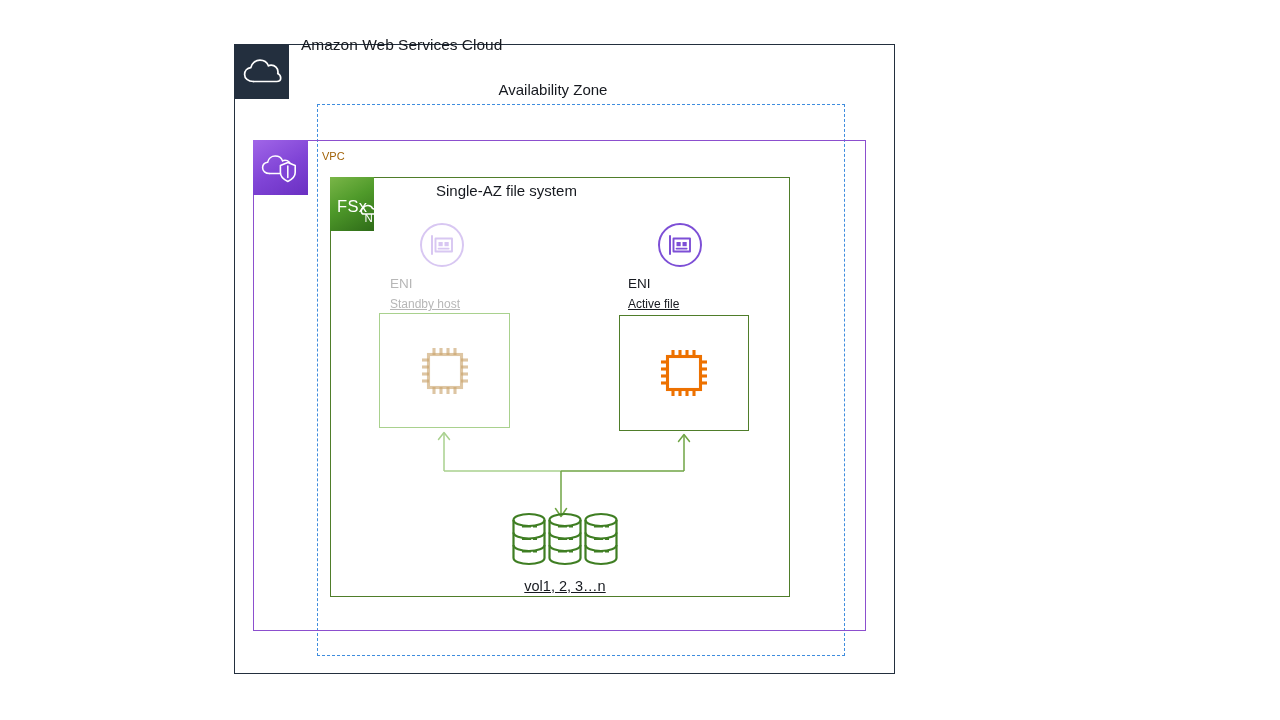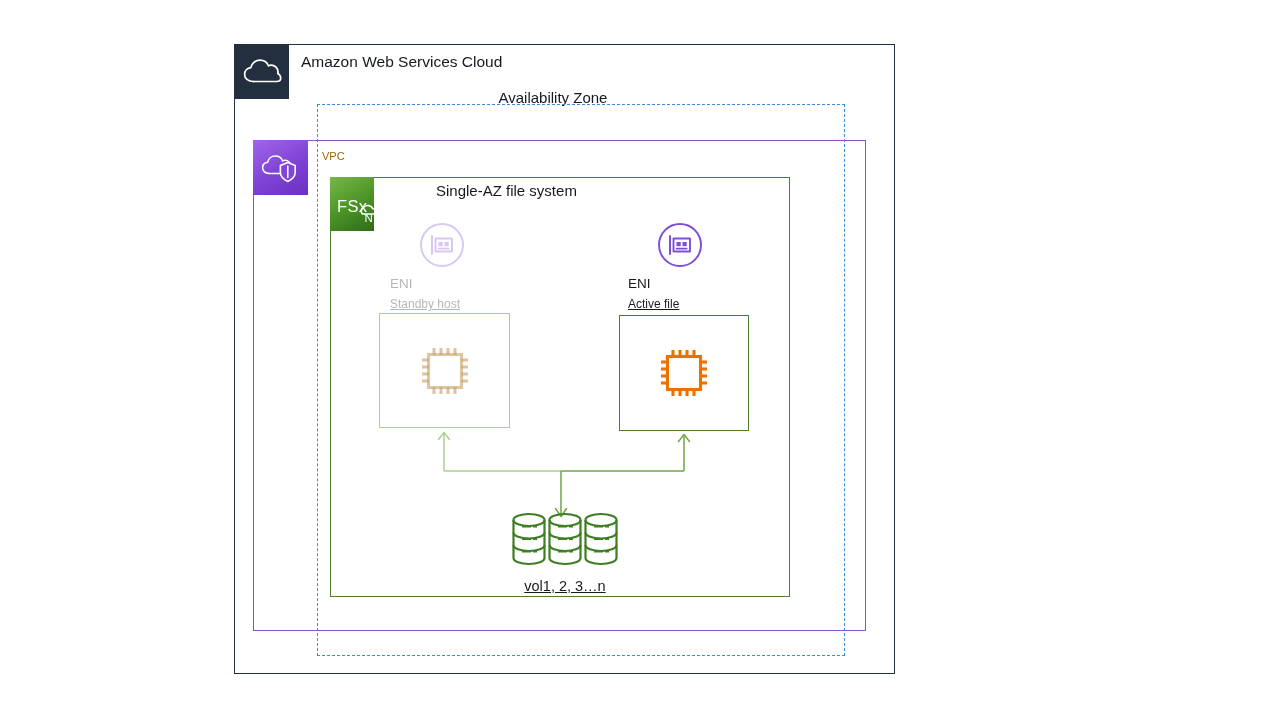--- a/index.html
+++ b/index.html
@@ -18,35 +18,35 @@
     border: 1.5px solid #232F3E;
     background: #ffffff;
   }
   #aws-cloud-badge {
     position: absolute; left: 234px; top: 44px;
     width: 55px; height: 55px;
     background: #232F3E;
     display: flex; align-items: center; justify-content: center;
   }
   #aws-cloud-title {
-    position: absolute; left: 301px; top: 53px;
+    position: absolute; left: 301px; top: 36px;
     font-size: 15.5px; color: #16191f; white-space: nowrap;
   }
 
   
   #az-frame {
     position: absolute; left: 317px; top: 104px;
     width: 528px; height: 552px;
     border: 1.6px dashed #3F8DDE;
     background: transparent;
   }
   #az-title {
     position: absolute; left: 317px; top: 81px;
     width: 472px; text-align: center;
-    font-size: 15px; color: #16191f; white-space: nowrap; margin-top: 8px;
+    font-size: 15px; color: #16191f; white-space: nowrap;
   }
 
   
   #vpc-frame {
     position: absolute; left: 253px; top: 140px;
     width: 613px; height: 491px;
     border: 1.5px solid #8C4FCE;
     background: transparent;
   }
   #vpc-badge {

